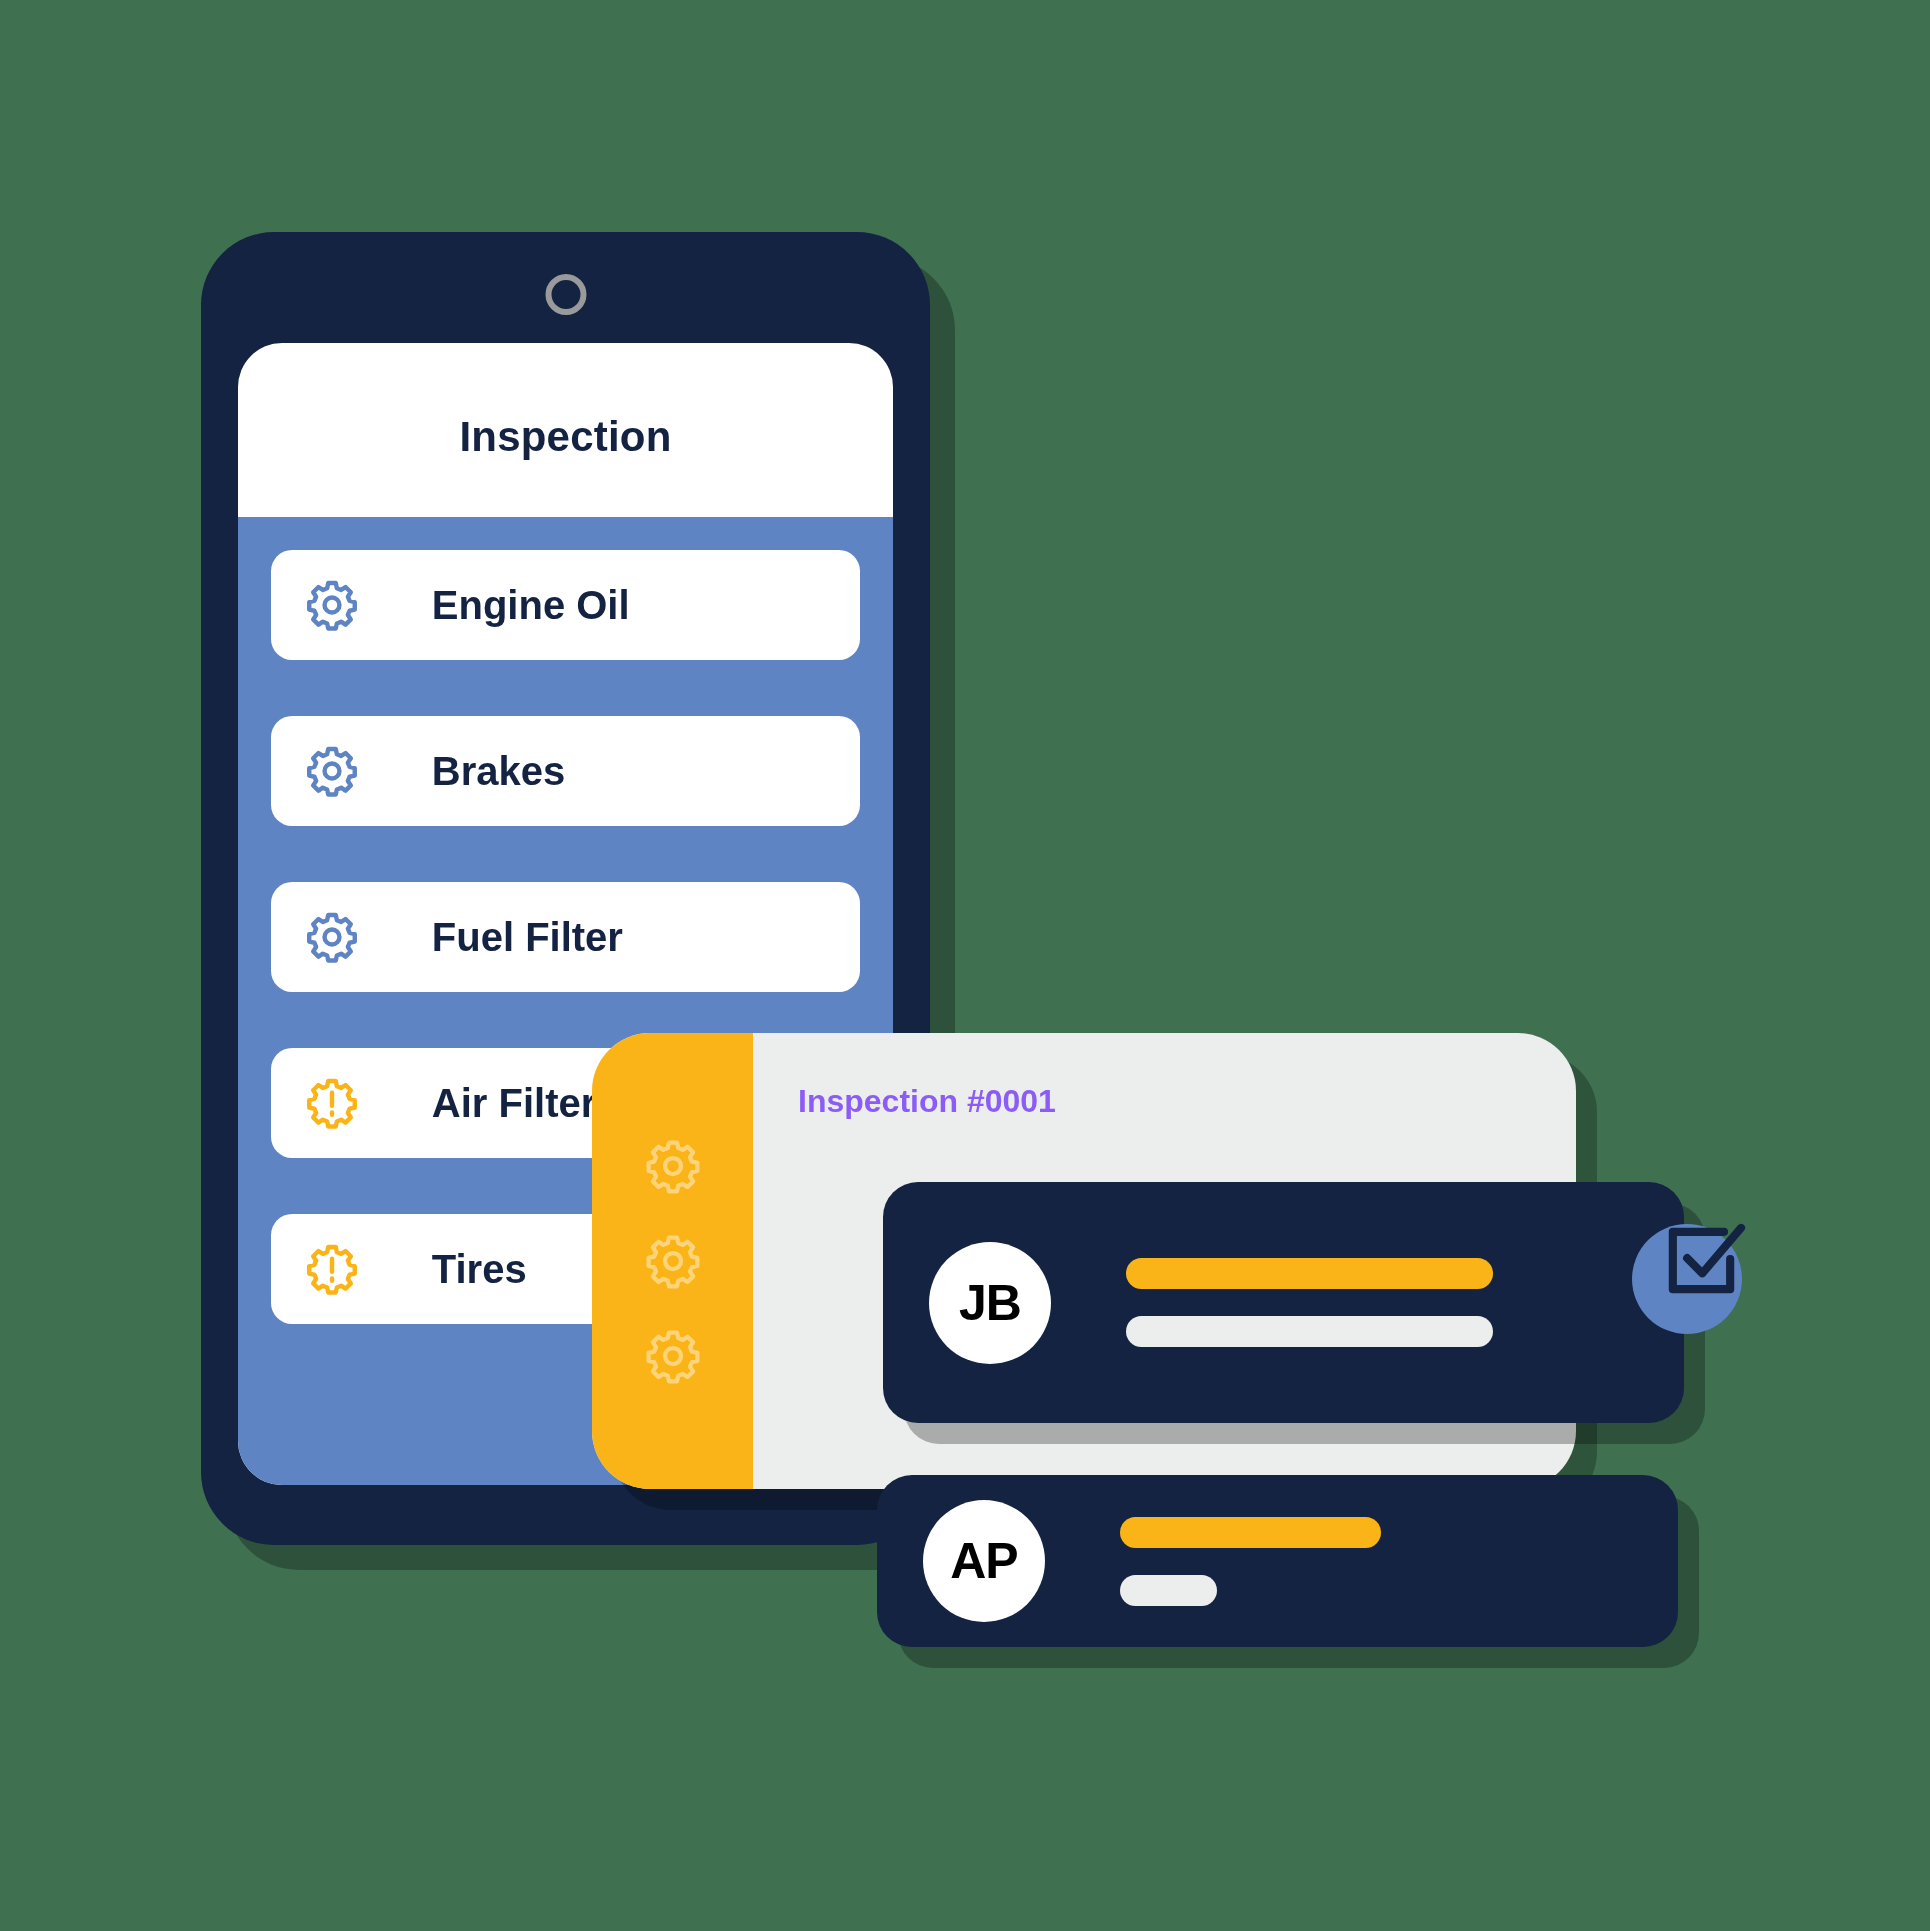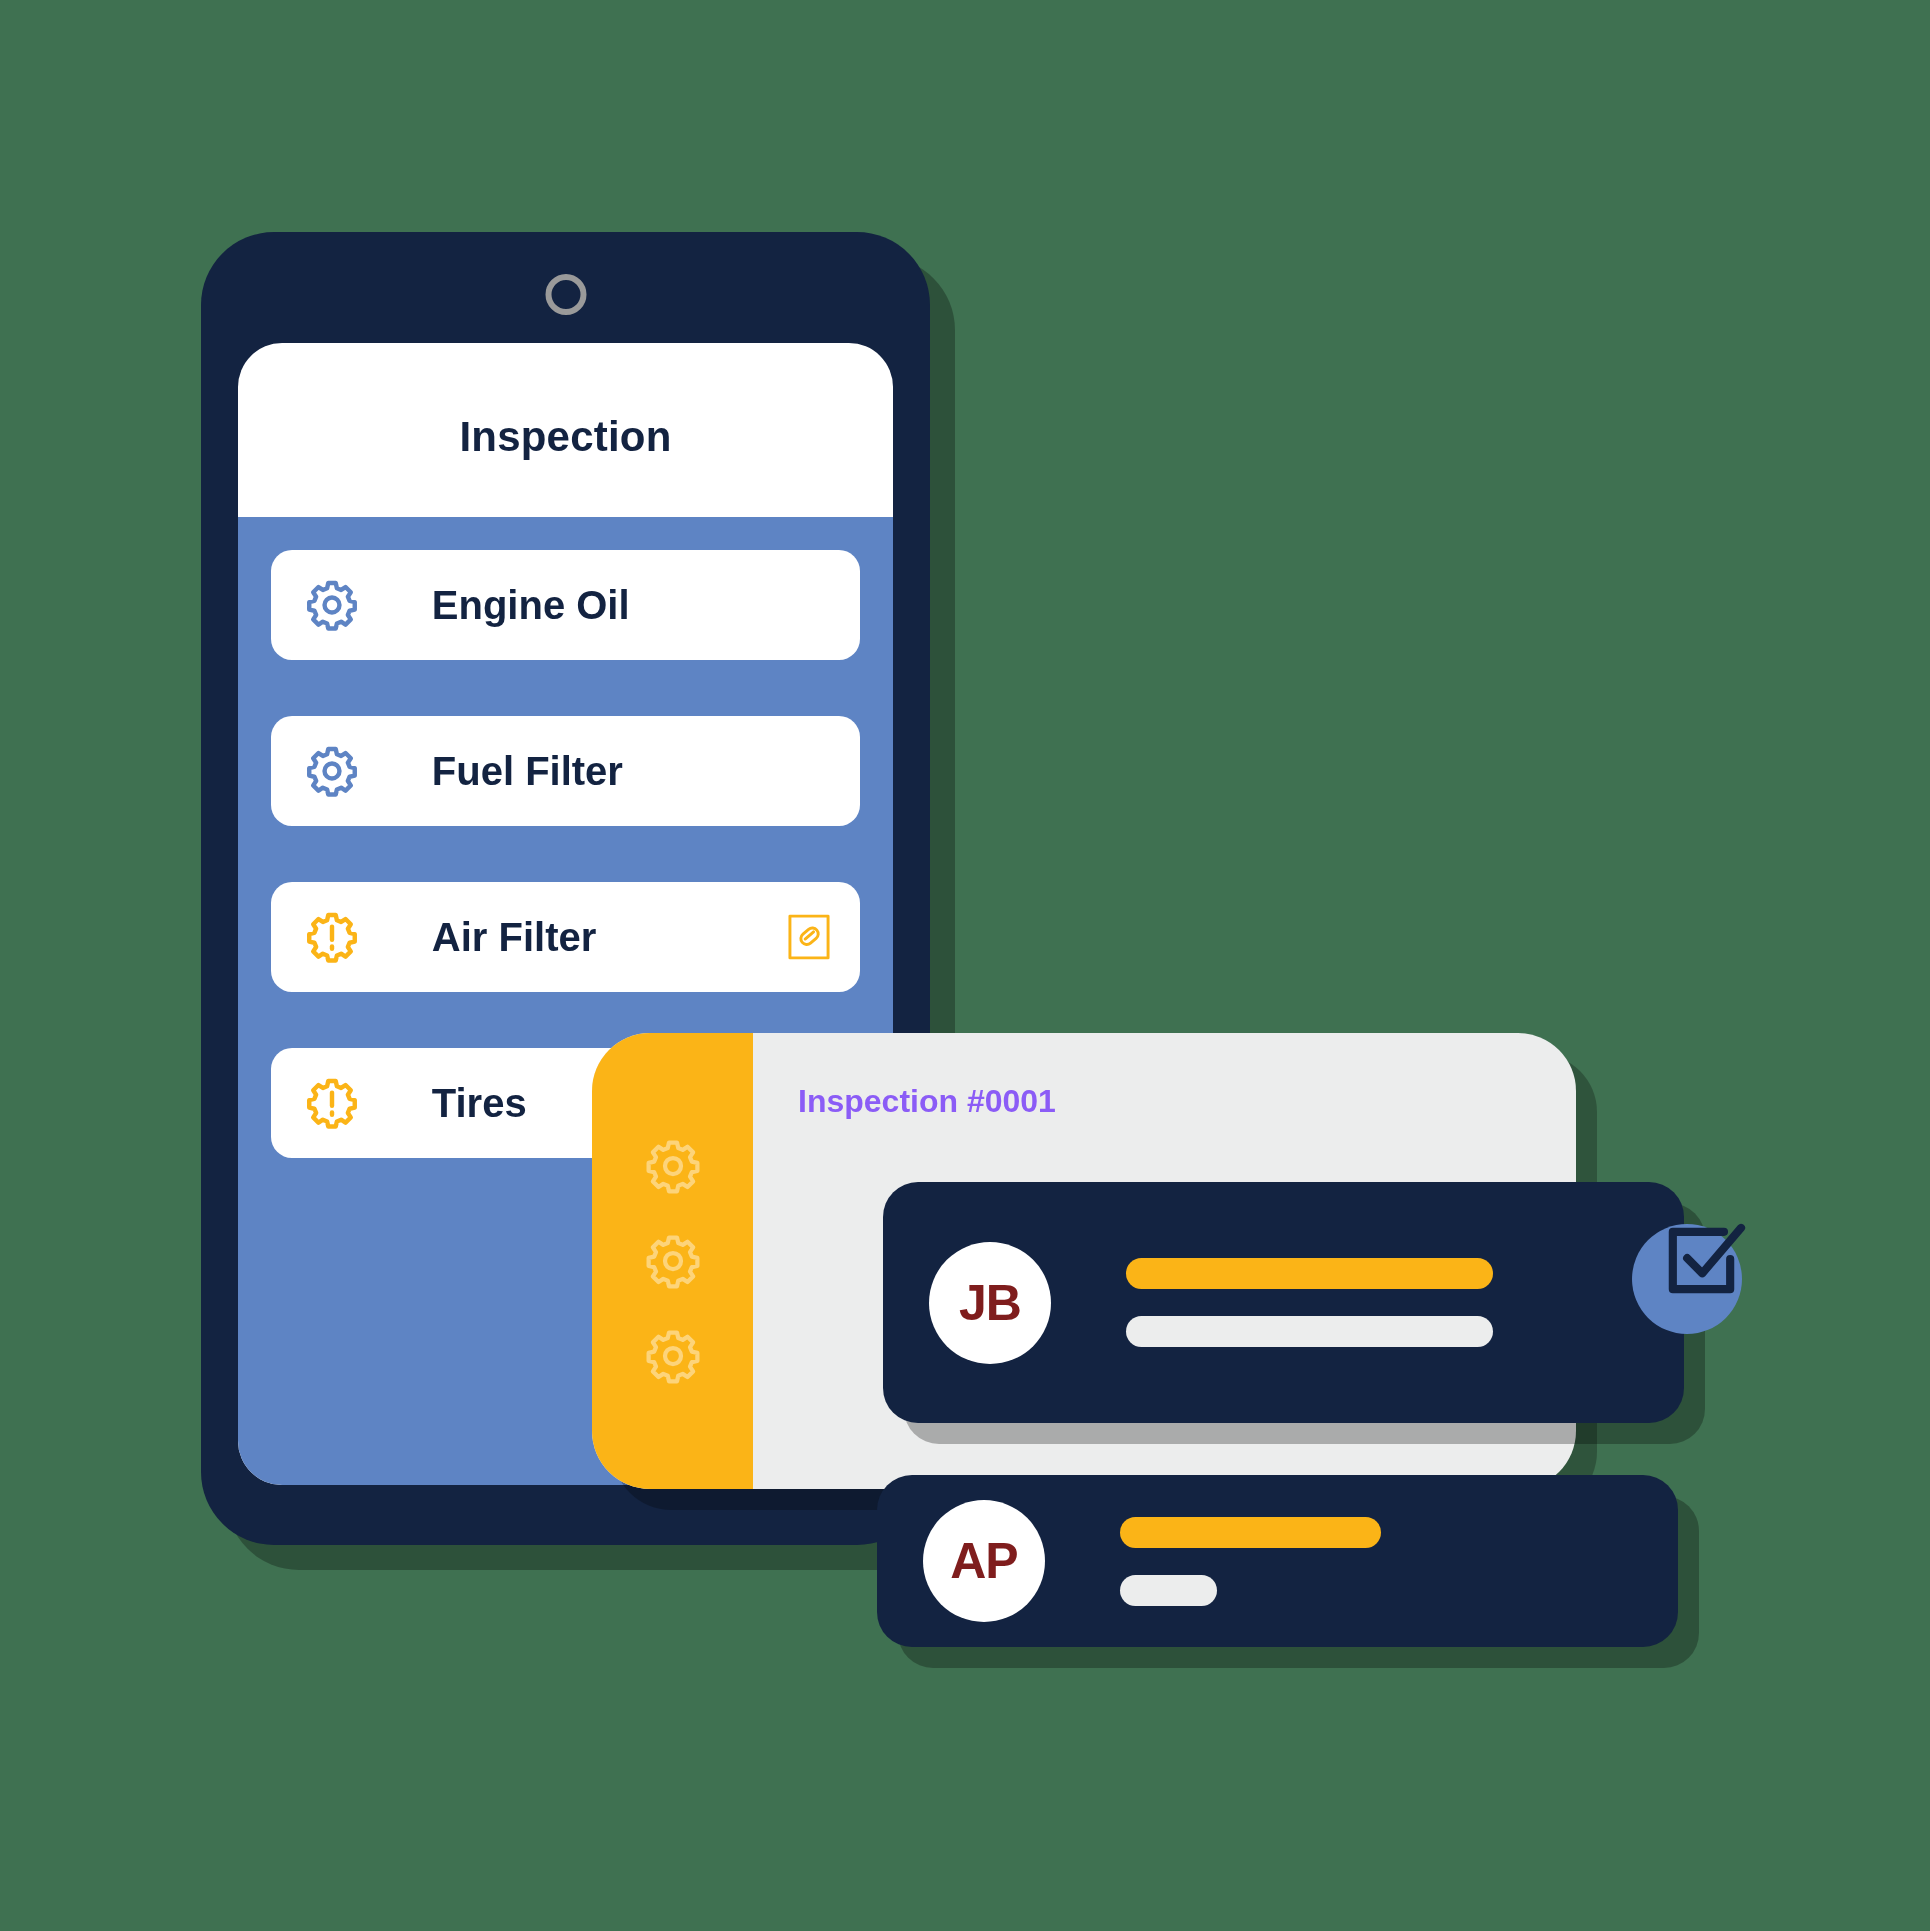--- a/index.html
+++ b/index.html
@@ -153,21 +153,21 @@
   }
   .dcard-jb { left: 883px; top: 1182px; width: 801px; height: 241px; }
   .dcard-ap { left: 877px; top: 1475px; width: 801px; height: 172px; }
   .avatar {
     width: 122px;
     height: 122px;
     flex: 0 0 122px;
     margin-left: 46px;
     border-radius: 50%;
     background: #ffffff;
-    color: #7f1d1d;
+    color: #000000;
     font-size: 50px;
     font-weight: bold;
     display: flex;
     align-items: center;
     justify-content: center;
     letter-spacing: -1px;
   }
   .bars {
     margin-left: 75px;
     display: flex;
@@ -209,20 +209,29 @@
         <div class="check-row">
           <span class="gear-ico">
             <svg viewBox="0 0 24 24" width="56" height="56" fill="none" stroke="#5e84c4" stroke-width="1.9" stroke-linejoin="round">
               <path d="M12 15.2a3.2 3.2 0 1 0 0-6.4 3.2 3.2 0 0 0 0 6.4z"></path>
               <path d="M13.6 2.6h-3.2l-.5 2.2-1.8.75-1.9-1.25-2.25 2.25L5.2 8.45l-.75 1.8-2.2.5v3.2l2.2.5.75 1.8-1.25 1.9 2.25 2.25 1.9-1.25 1.8.75.5 2.2h3.2l.5-2.2 1.8-.75 1.9 1.25 2.25-2.25-1.25-1.9.75-1.8 2.2-.5v-3.2l-2.2-.5-.75-1.8 1.25-1.9-2.25-2.25-1.9 1.25-1.8-.75-.5-2.2z"></path>
             </svg>
           </span>
           <span class="row-label">Engine Oil</span>
         </div>
 
+        <div class="check-row">
+          <span class="gear-ico">
+            <svg viewBox="0 0 24 24" width="56" height="56" fill="none" stroke="#5e84c4" stroke-width="1.9" stroke-linejoin="round">
+              <path d="M12 15.2a3.2 3.2 0 1 0 0-6.4 3.2 3.2 0 0 0 0 6.4z"></path>
+              <path d="M13.6 2.6h-3.2l-.5 2.2-1.8.75-1.9-1.25-2.25 2.25L5.2 8.45l-.75 1.8-2.2.5v3.2l2.2.5.75 1.8-1.25 1.9 2.25 2.25 1.9-1.25 1.8.75.5 2.2h3.2l.5-2.2 1.8-.75 1.9 1.25 2.25-2.25-1.25-1.9.75-1.8 2.2-.5v-3.2l-2.2-.5-.75-1.8 1.25-1.9-2.25-2.25-1.9 1.25-1.8-.75-.5-2.2z"></path>
+            </svg>
+          </span>
+          <span class="row-label">Brakes</span>
+        </div>
 
         <div class="check-row">
           <span class="gear-ico">
             <svg viewBox="0 0 24 24" width="56" height="56" fill="none" stroke="#5e84c4" stroke-width="1.9" stroke-linejoin="round">
               <path d="M12 15.2a3.2 3.2 0 1 0 0-6.4 3.2 3.2 0 0 0 0 6.4z"></path>
               <path d="M13.6 2.6h-3.2l-.5 2.2-1.8.75-1.9-1.25-2.25 2.25L5.2 8.45l-.75 1.8-2.2.5v3.2l2.2.5.75 1.8-1.25 1.9 2.25 2.25 1.9-1.25 1.8.75.5 2.2h3.2l.5-2.2 1.8-.75 1.9 1.25 2.25-2.25-1.25-1.9.75-1.8 2.2-.5v-3.2l-2.2-.5-.75-1.8 1.25-1.9-2.25-2.25-1.9 1.25-1.8-.75-.5-2.2z"></path>
             </svg>
           </span>
           <span class="row-label">Fuel Filter</span>
         </div>

